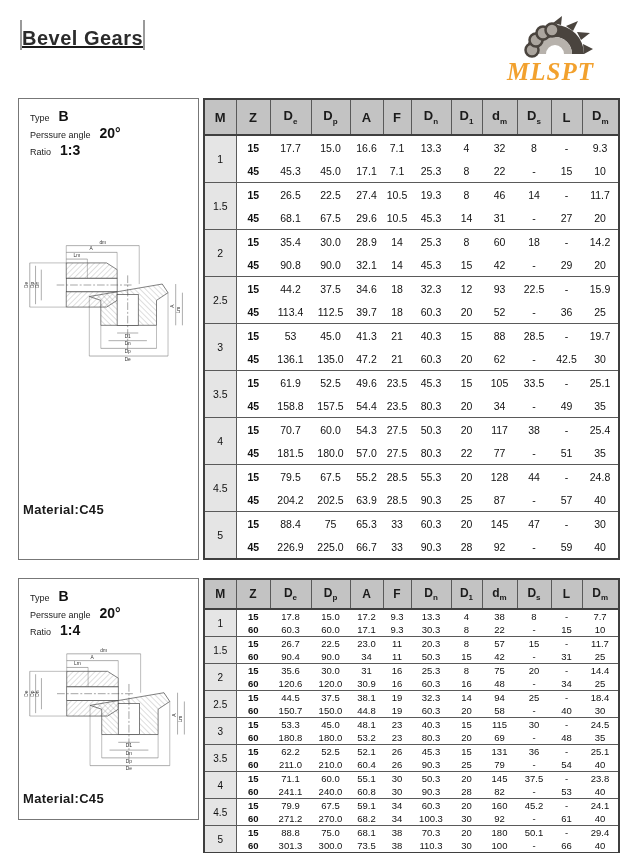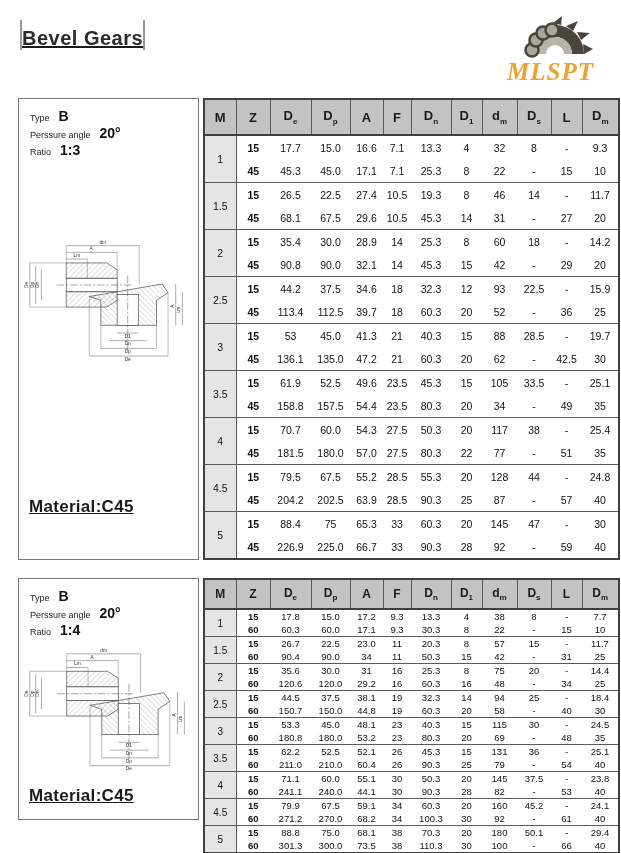--- a/index.html
+++ b/index.html
@@ -16,21 +16,21 @@
   .panel{position:absolute;left:18px;width:181px;border:1px solid #777;background:#fff;box-sizing:border-box;text-align:right;}
   #panel1{top:98px;height:462px;}
   #panel2{top:578px;height:242px;}
   .info{padding:9px 0 0 11px;}
   .info-row{display:flex;align-items:baseline;gap:9px;margin-bottom:1px;}
   .info-key{font-size:9px;color:#222;}
   .info-val{font-size:14px;font-weight:bold;color:#111;}
   .draw{position:absolute;left:3px;}
   #panel1 .draw{top:138px;}
   #panel2 .draw{top:66px;}
-  .material{position:absolute;left:10px;font-size:17px;font-weight:bold;letter-spacing:.3px;text-decoration:underline;}
+  .material{position:absolute;left:4px;font-size:13px;font-weight:bold;letter-spacing:.3px;}
   #panel1 .material{bottom:42px;}
   #panel2 .material{bottom:13px;}
   
   .spec-table{position:absolute;left:203px;width:416px;border-collapse:collapse;table-layout:fixed;border:2px solid #3f3f3f;background:#fff;}
   #table1{top:98px;}
   #table2{top:578px;}
   th{background:#c3c3c3;border:1px solid #5a5a5a;border-bottom:2px solid #3f3f3f;font-weight:bold;text-align:center;padding:0;color:#1b1b1b;}
   #table1 th{height:34px;font-size:13px;}
   #table2 th{height:28px;font-size:12px;}
   th sub{font-size:8px;}
@@ -596,21 +596,21 @@
         <td class="v-cell">8</td>
         <td class="v-cell">75</td>
         <td class="v-cell">20</td>
         <td class="v-cell">-</td>
         <td class="v-cell">14.4</td>
       </tr>
       <tr>
         <td class="z-cell">60</td>
         <td class="v-cell">120.6</td>
         <td class="v-cell">120.0</td>
-        <td class="v-cell">29.2</td>
+        <td class="v-cell">30.9</td>
         <td class="v-cell">16</td>
         <td class="v-cell">60.3</td>
         <td class="v-cell">16</td>
         <td class="v-cell">48</td>
         <td class="v-cell">-</td>
         <td class="v-cell">34</td>
         <td class="v-cell">25</td>
       </tr>
       <tr class="group-first">
         <td rowspan="2" class="m-cell">2.5</td>
@@ -704,21 +704,21 @@
         <td class="v-cell">20</td>
         <td class="v-cell">145</td>
         <td class="v-cell">37.5</td>
         <td class="v-cell">-</td>
         <td class="v-cell">23.8</td>
       </tr>
       <tr>
         <td class="z-cell">60</td>
         <td class="v-cell">241.1</td>
         <td class="v-cell">240.0</td>
-        <td class="v-cell">44.1</td>
+        <td class="v-cell">60.8</td>
         <td class="v-cell">30</td>
         <td class="v-cell">90.3</td>
         <td class="v-cell">28</td>
         <td class="v-cell">82</td>
         <td class="v-cell">-</td>
         <td class="v-cell">53</td>
         <td class="v-cell">40</td>
       </tr>
       <tr class="group-first">
         <td rowspan="2" class="m-cell">4.5</td>

